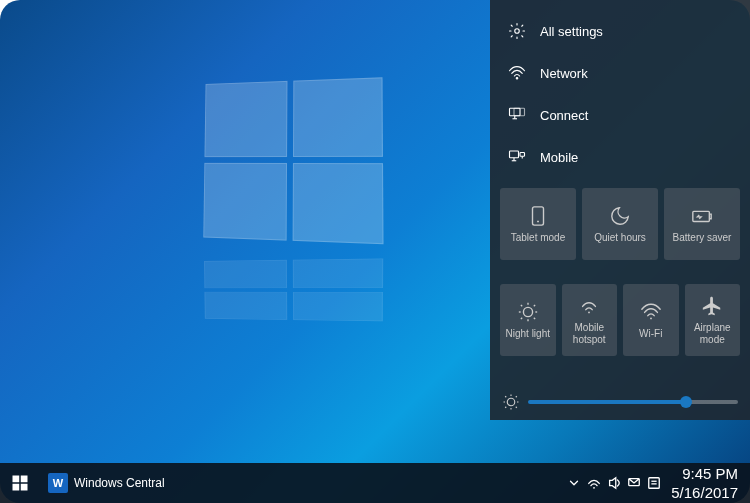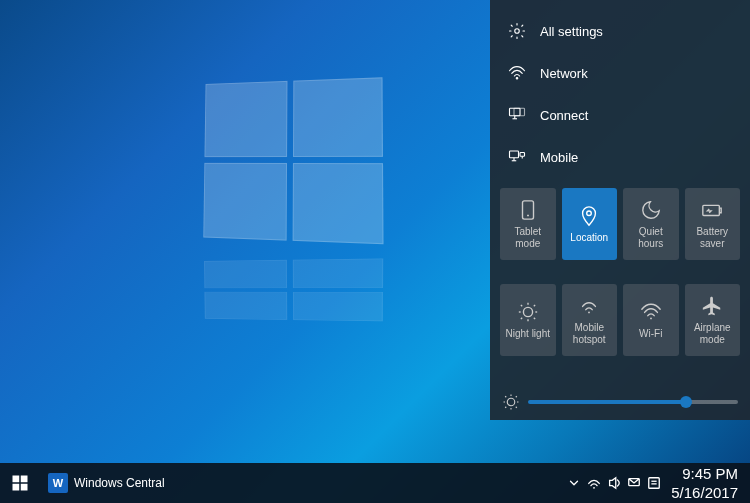--- a/index.html
+++ b/index.html
@@ -10,20 +10,21 @@
       font-family: 'Segoe UI', Arial, sans-serif;
       position: relative;
     }
 
     
     #desktop {
       width: 100%;
       height: 100%;
       background: linear-gradient(135deg, #0a4a8a 0%, #1565c0 25%, #0d7fd4 50%, #0a9ee0 65%, #0878b8 80%, #063d7a 100%);
       position: relative;
+      border-radius: 20px;
     }
 
     
     #action-center {
       position: absolute;
       right: 0;
       top: 0;
       width: 260px;
       height: 420px;
       background: rgba(30, 40, 50, 0.92);
@@ -312,27 +313,20 @@
 
     <div id="tiles-container">
 
       <div class="tiles-row">
         <div class="tile">
           <svg viewBox="0 0 24 24">
               <rect x="6" y="2" width="12" height="20" rx="2"></rect>
               <line x1="11" y1="18" x2="13" y2="18"></line>
             </svg>
           <span class="tile-label">Tablet mode</span>
-        </div>
-        <div class="tile active">
-          <svg viewBox="0 0 24 24">
-              <path d="M12 2C8.13 2 5 5.13 5 9c0 5.25 7 13 7 13s7-7.75 7-13c0-3.87-3.13-7-7-7z"></path>
-              <circle cx="12" cy="9" r="2.5"></circle>
-            </svg>
-          <span class="tile-label">Location</span>
         </div>
         <div class="tile">
           <svg viewBox="0 0 24 24">
               <path d="M21 12.79A9 9 0 1 1 11.21 3 7 7 0 0 0 21 12.79z"></path>
             </svg>
           <span class="tile-label">Quiet hours</span>
         </div>
         <div class="tile">
           <svg viewBox="0 0 24 24">
               <rect x="2" y="7" width="18" height="11" rx="1"></rect>

